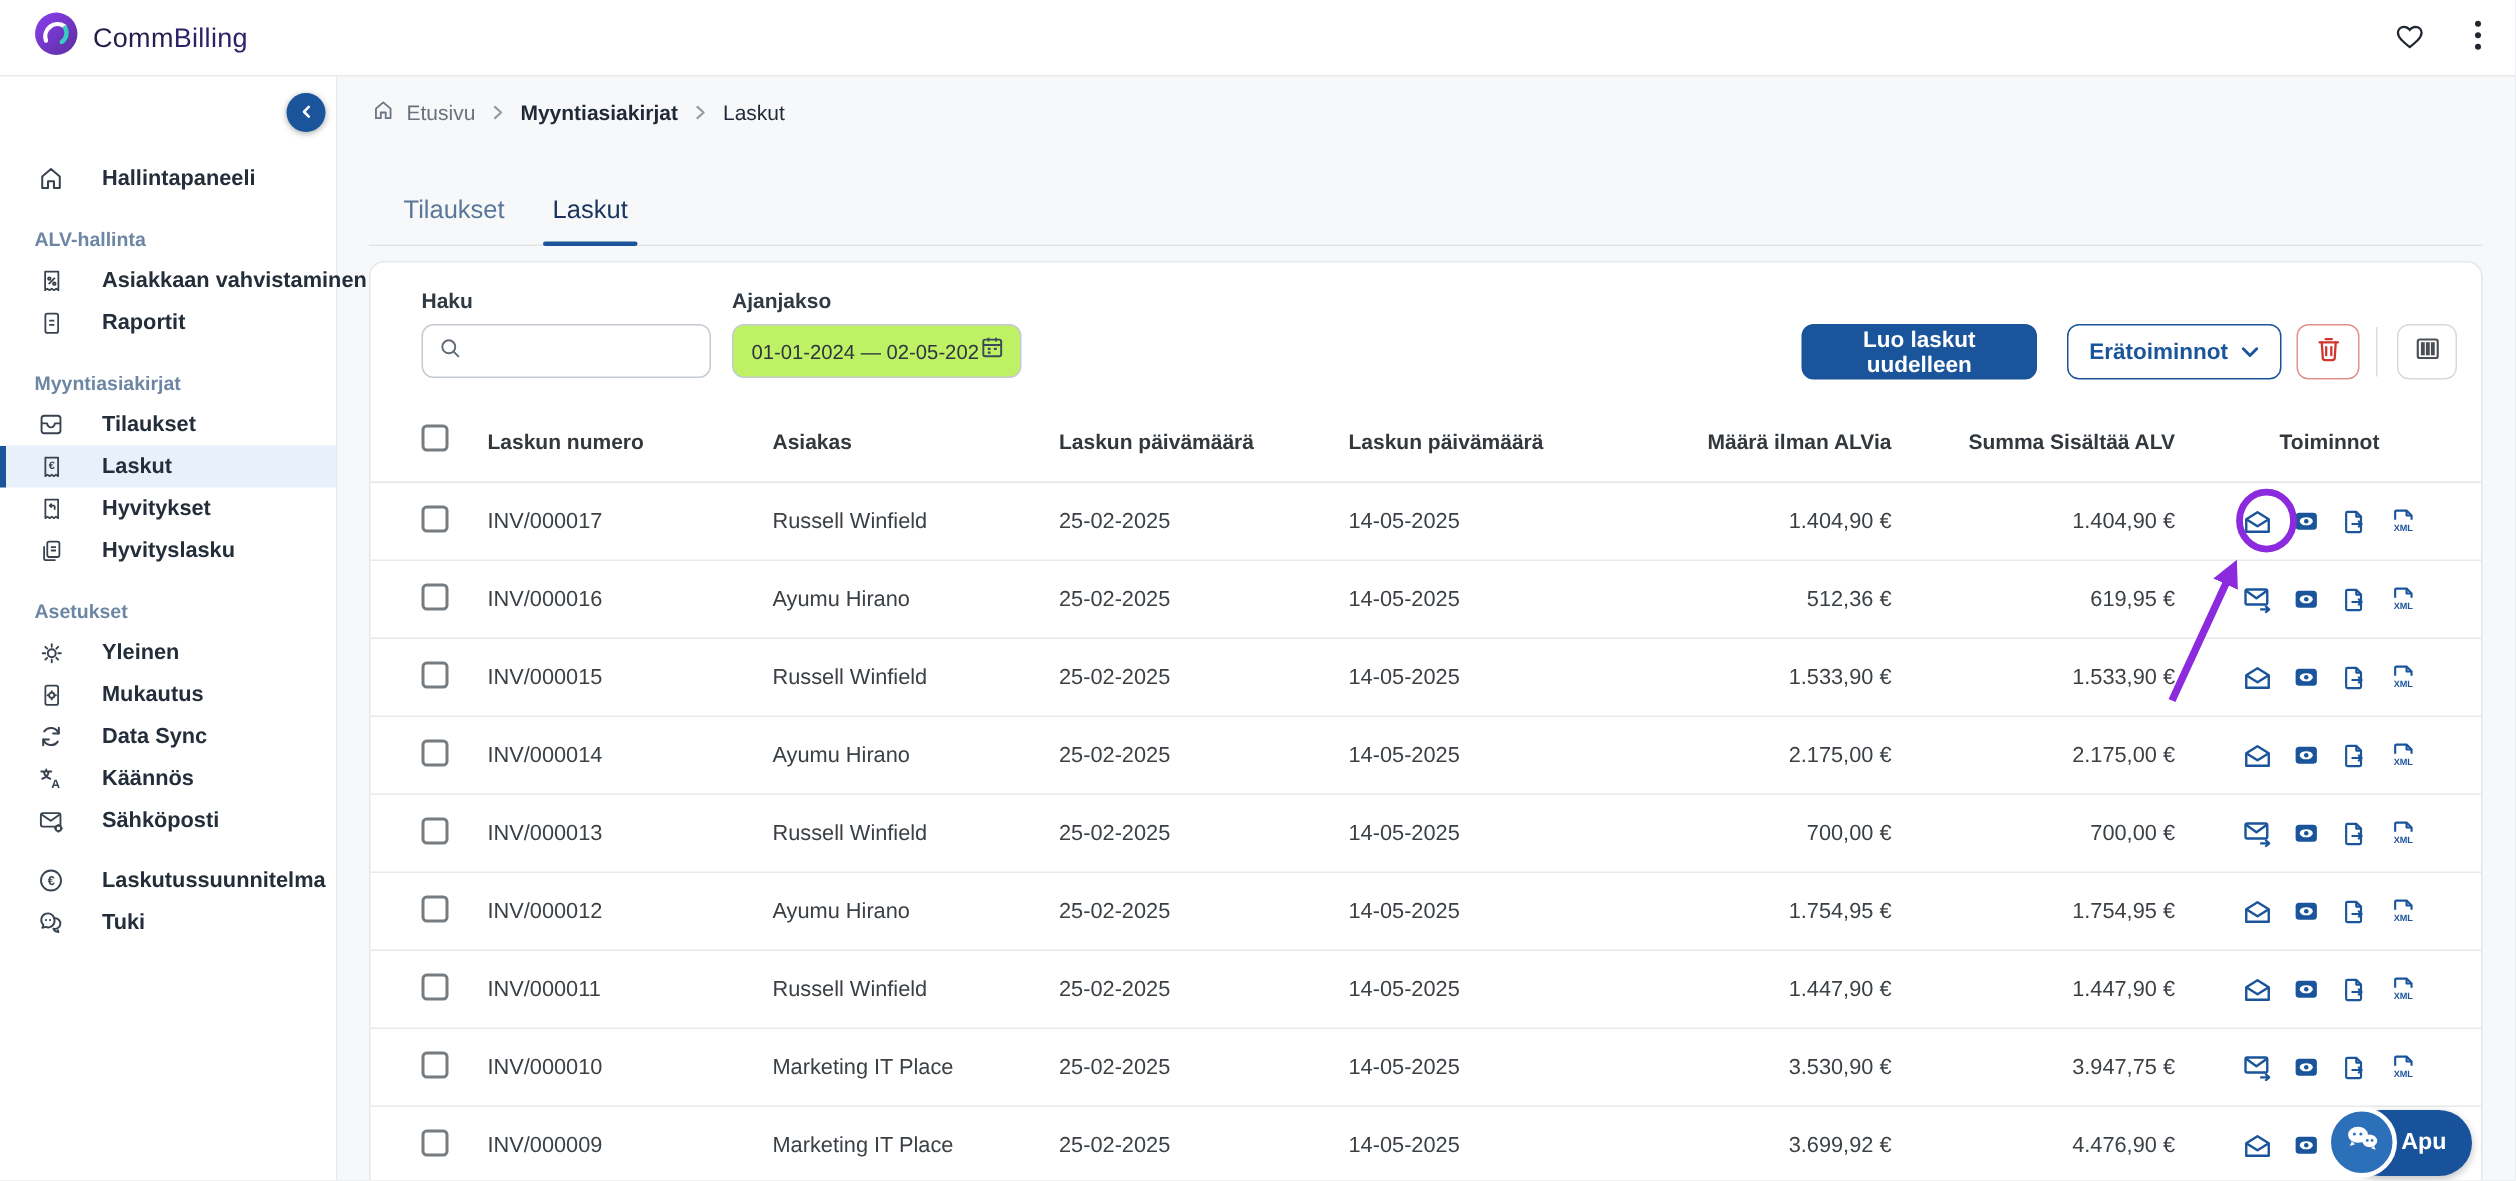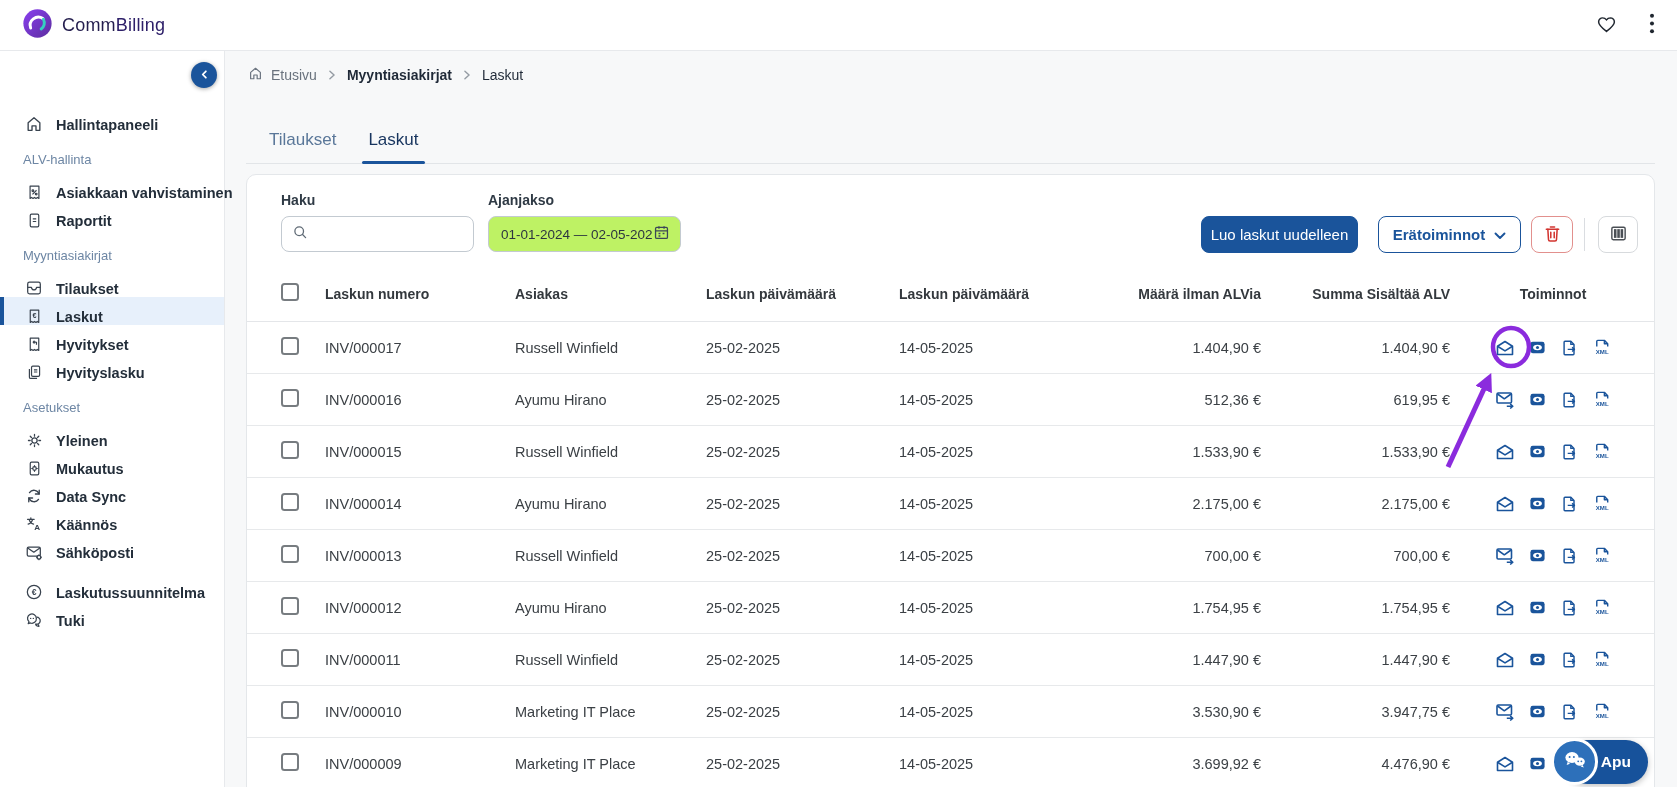--- a/index.html
+++ b/index.html
@@ -13,26 +13,26 @@
           padding:0 20px 0 22px;z-index:30;}
   .brand{display:flex;align-items:center;gap:9px;cursor:pointer;}
   .brand-text{font-size:18px;color:#241e4e;letter-spacing:.2px;}
   .brand-text b{color:#2e2069;font-weight:400;}
   .topbar-right{margin-left:auto;display:flex;align-items:center;gap:28px;}
   .icon-btn{display:flex;align-items:center;justify-content:center;cursor:pointer;background:none;border:none;padding:2px;}
 
   
   .sidebar{position:absolute;top:51px;left:0;width:225px;height:736px;background:#fff;
            border-right:1px solid #e7e9ec;padding-top:54px;z-index:10;}
-  .side-item{height:28px;display:flex;align-items:flex-end;gap:13px;padding-left:25px;
+  .side-item{height:28px;display:flex;align-items:center;gap:25px;padding-left:25px;
              font-size:14.5px;font-weight:600;color:#232e3a;cursor:pointer;white-space:nowrap;}
   .side-item .side-ico{width:18px;height:18px;display:flex;align-items:center;justify-content:center;color:#39434f;flex:0 0 18px;}
   .side-item.active{background:#e7f0fb;box-shadow:inset 4px 0 0 #1A549B;}
   .side-section{height:28px;margin-top:12px;display:flex;align-items:center;padding-left:23px;
-                font-size:13px;font-weight:400;color:#6d86a4;white-space:nowrap;}
+                font-size:13px;font-weight:700;color:#6d86a4;white-space:nowrap;}
   .side-gap{margin-top:12px;}
   .collapse-btn{position:absolute;top:62px;left:191px;width:26px;height:26px;border-radius:50%;
                 background:#1A549B;border:none;display:flex;align-items:center;justify-content:center;
                 cursor:pointer;z-index:40;box-shadow:0 1px 4px rgba(0,0,0,.35);}
 
   
   .main{position:absolute;top:51px;left:225px;width:1452px;height:736px;background:#f7f8f9;overflow:hidden;}
   .breadcrumb{position:absolute;top:13px;left:23px;height:22px;display:flex;align-items:center;gap:10px;font-size:14px;}
   .crumb{display:flex;align-items:center;gap:8px;cursor:pointer;}
   .crumb-0{color:#69727d;}
@@ -55,21 +55,21 @@
   .lbl-ajanjakso{left:241px;}
   .search-box{position:absolute;top:41px;left:34px;width:193px;height:36px;border:1px solid #c3cad1;
               border-radius:8px;background:#fff;display:flex;align-items:center;padding:0 10px;gap:7px;}
   .search-box input{border:none;outline:none;flex:1;min-width:0;font-size:14px;font-family:inherit;color:#2c3540;background:transparent;}
   .date-box{position:absolute;top:41px;left:241px;width:193px;height:36px;border:1px solid #c3cad1;
             border-radius:8px;background:#bef264;display:flex;align-items:center;padding:0 10px 0 12px;cursor:pointer;}
   .date-box .date-val{flex:1;font-size:13.5px;color:#2c3540;white-space:nowrap;}
 
   .btn{position:absolute;top:41px;height:37px;border-radius:8px;font-family:inherit;font-size:15px;
        display:flex;align-items:center;justify-content:center;cursor:pointer;}
-  .btn-primary{left:954px;width:157px;background:#1A549B;border:1px solid #1A549B;color:#fff;font-weight:400;}
+  .btn-primary{left:954px;width:157px;background:#1A549B;border:1px solid #1A549B;color:#fff;font-weight:700;}
   .btn-outline{left:1131px;width:143px;background:#fff;border:1px solid #1A549B;color:#1A549B;font-weight:600;gap:9px;}
   .btn-trash{left:1284px;width:42px;background:#fff;border:1px solid #e2908d;}
   .vdiv{position:absolute;top:43px;left:1337px;width:1px;height:33px;background:#dadde1;}
   .btn-cols{left:1351px;width:40px;background:#fff;border:1px solid #d7dadd;}
 
   
   .grid-cols{display:grid;grid-template-columns:44px 190px 191px 193px 180px 182px 189px 206px;
              align-items:center;padding-left:34px;}
   .thead{position:absolute;top:91px;left:0;width:1407px;height:56px;border-bottom:1px solid #e4e6e9;
          font-size:14px;font-weight:600;color:#33383d;}

